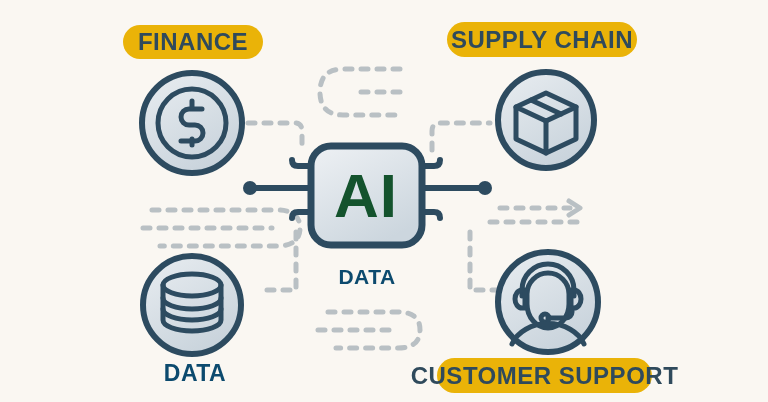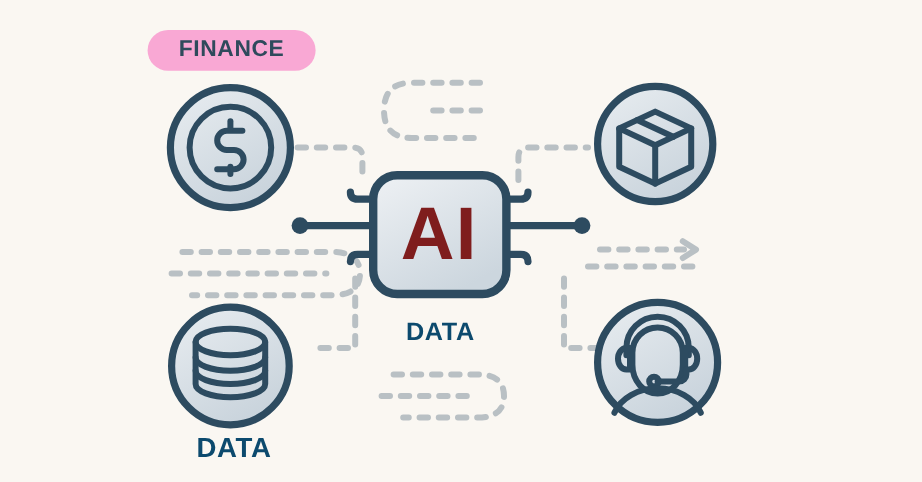--- a/index.html
+++ b/index.html
@@ -21,30 +21,30 @@
   }
   #canvas svg.layer {
     position: absolute;
     top: 0;
     left: 0;
     width: 768px;
     height: 402px;
   }
   .pill {
     position: absolute;
-    background: #f9a8d4;
+    background: #eab308;
     border-radius: 999px;
     color: #2f4a5c;
     font-weight: bold;
     letter-spacing: 0.5px;
     display: flex;
     align-items: center;
     justify-content: center;
     white-space: nowrap;
-    font-size: 19px;
+    font-size: 24px;
   }
   .plain-label {
     position: absolute;
     color: #0c4a6e;
     font-weight: bold;
     letter-spacing: 0.5px;
     white-space: nowrap;
     display: flex;
     align-items: center;
     justify-content: center;
@@ -56,21 +56,21 @@
   #label-data-ctr  { left: 317px; top: 262px; width: 100px; height: 30px; font-size: 21px; }
   #chip-text {
     position: absolute;
     left: 311px;
     top: 146px;
     width: 110px;
     height: 98px;
     display: flex;
     align-items: center;
     justify-content: center;
-    color: #7f1d1d;
+    color: #14532d;
     font-size: 62px;
     font-weight: bold;
     letter-spacing: 1px;
   }
 </style>
 </head>
 <body>
 
 <div id="canvas">
 
@@ -174,19 +174,21 @@
 
       <path d="M572 308 v4 a6 6 0 0 1 -6 6 h-18"></path>
       <circle cx="545" cy="318" r="4"></circle>
 
       <path d="M512 344 a38 30 0 0 1 72 0"></path>
     </g>
   </svg>
 
   <div class="pill" id="label-finance">FINANCE</div>
 
+  <div class="pill" id="label-supply">SUPPLY CHAIN</div>
 
   <div class="plain-label" id="label-data-bl">DATA</div>
 
+  <div class="pill" id="label-support">CUSTOMER SUPPORT</div>
 
   <div class="plain-label" id="label-data-ctr">DATA</div>
 
 </div>
 
 </body></html>

